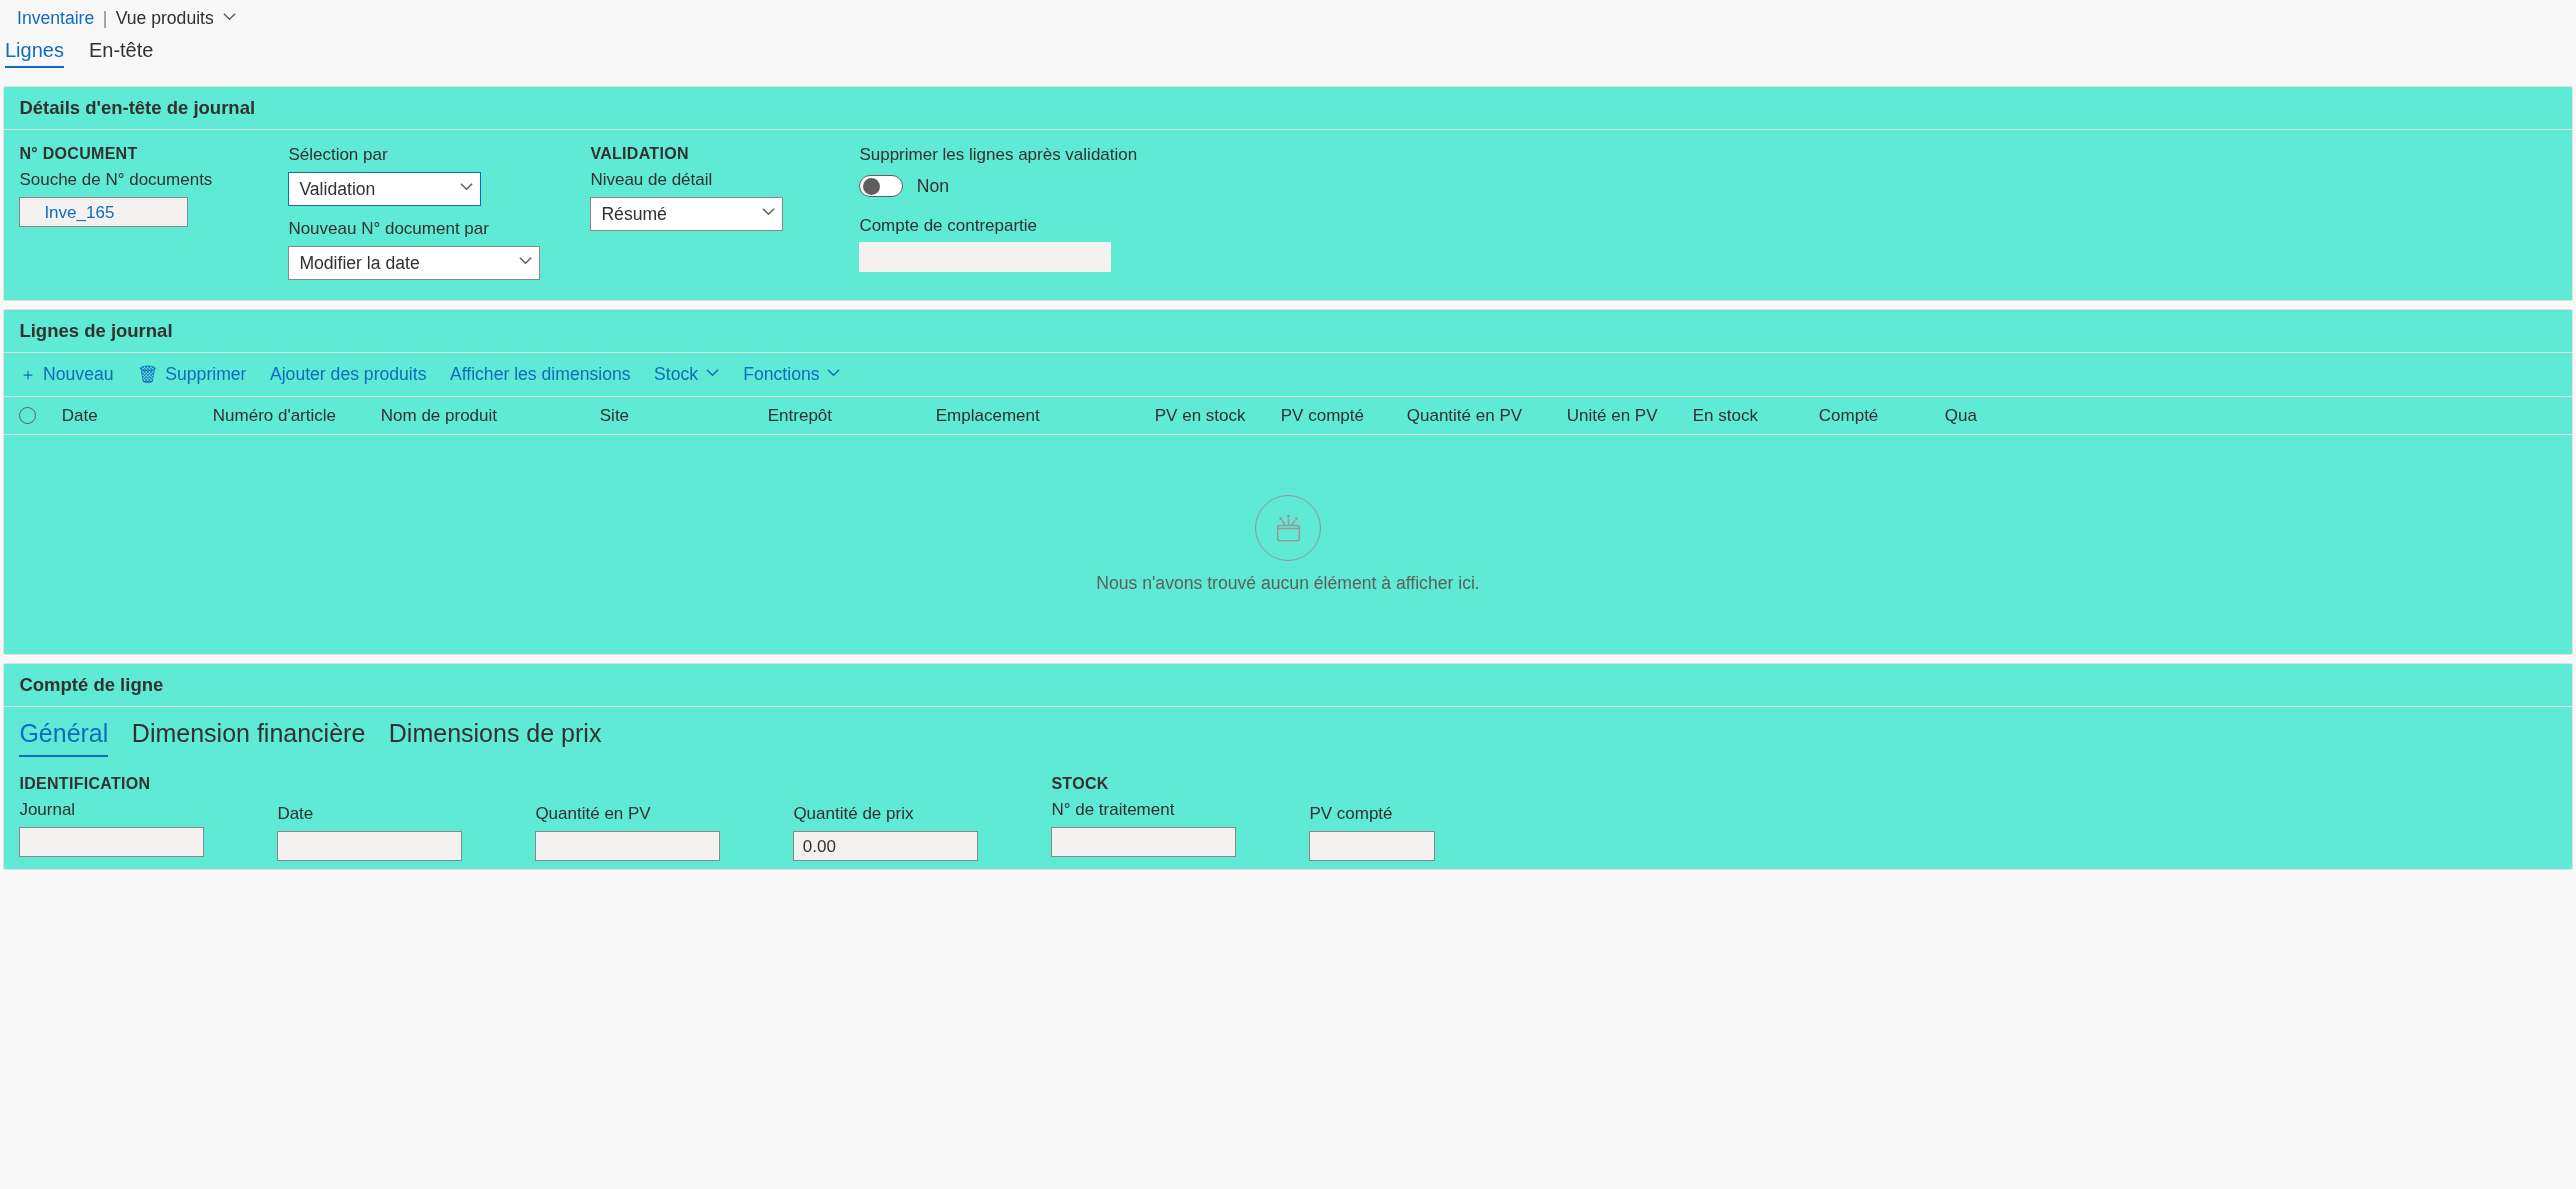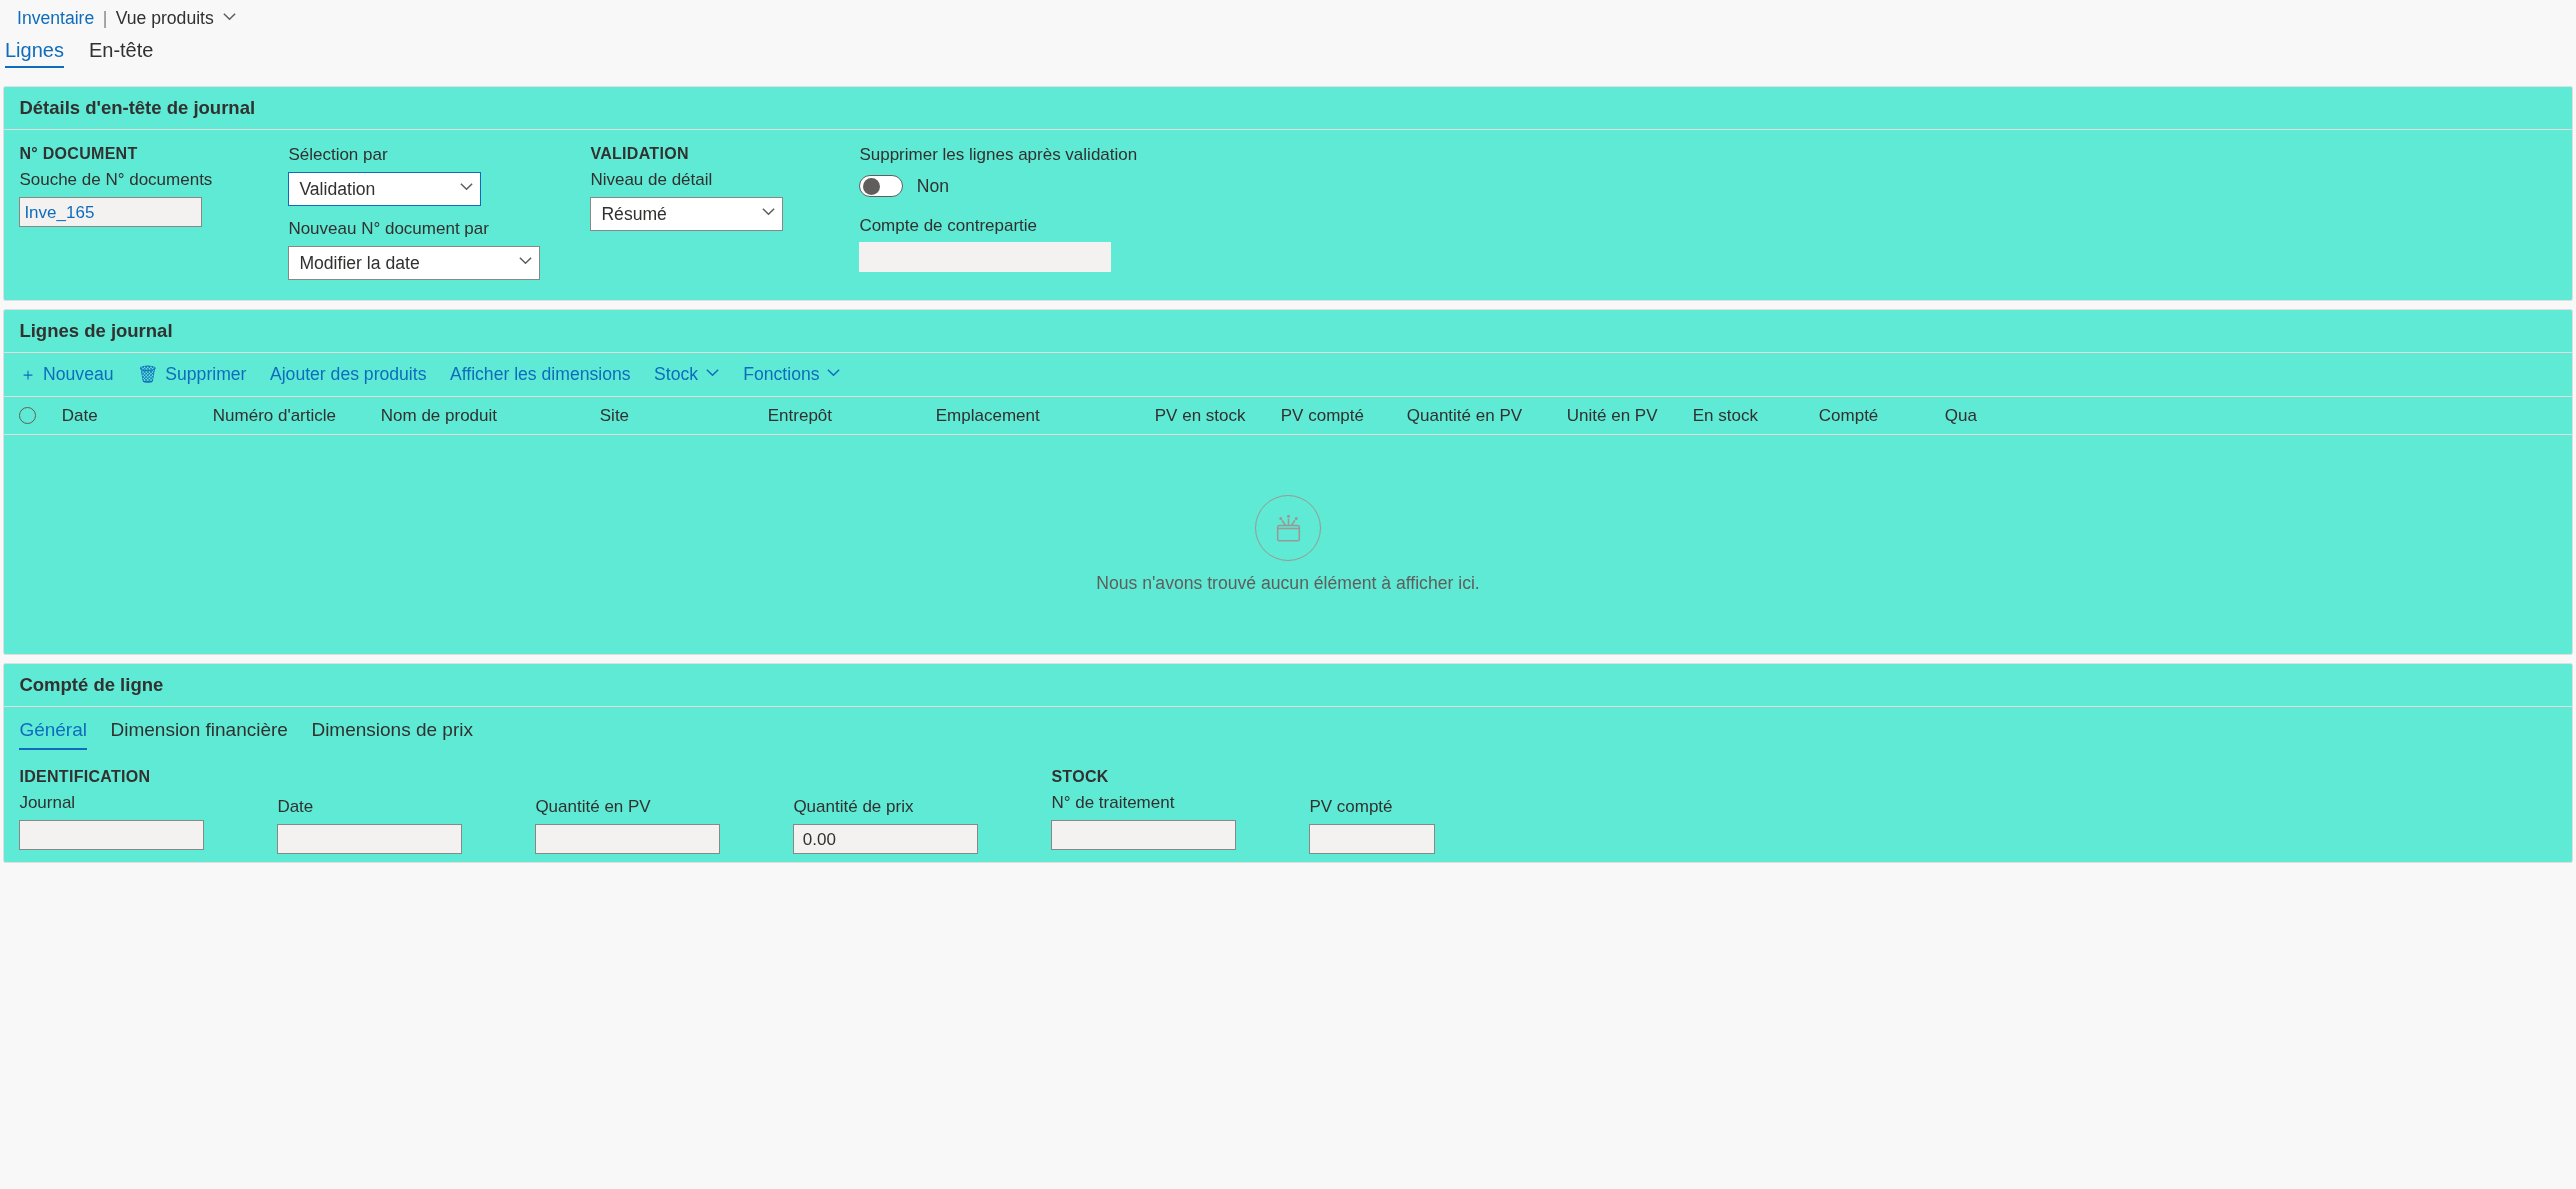--- a/index.html
+++ b/index.html
@@ -38,23 +38,23 @@
     border-bottom: 0.8px solid #e1dfdd;
   }
   .section-body { padding: 15px 15px 20px 15px; }
 
   
   .hdr-grid { display: flex; gap: 50px; }
   .col { display: flex; flex-direction: column; gap: 6.7px; min-width: 219px; }
   .group-label { font-size: 16px; font-weight: 700; text-transform: uppercase; letter-spacing: 0.3px; }
   .field-label { font-size: 17px; color: #323130; }
   .ro-input {
-    width: 183px; height: 30px; line-height: 29px;
+    width: 169px; height: 30px; line-height: 29px;
     border: 0.8px solid #8a8886; background: #f3f2f1; color: #0f6cbd;
-    padding: 0 4px; font-size: 17px;
+    padding: 0 24px; font-size: 17px;
   }
   .ro-blank {
     width: 252px; height: 30px;
     background: #f3f2f1; border: none;
   }
   .select {
     position: relative;
     height: 34px; line-height: 32px;
     border: 0.8px solid #8a8886; background: #fff;
     padding: 0 30px 0 10px; font-size: 17.6px;
@@ -104,21 +104,21 @@
     min-height: 219px; display: flex; flex-direction: column;
     align-items: center; justify-content: center; gap: 11.8px;
     color: #605e5c; font-size: 17.6px;
   }
   .empty-icon {
     width: 66px; height: 66px; border: 1.7px solid #9b9896; border-radius: 50%;
     display: flex; align-items: center; justify-content: center; color: #9b9896; font-size: 29px;
   }
 
   
-  .detail-tabs { display: flex; gap: 23.5px; padding: 11.8px 15px 0 15px; font-size: 19px; }
+  .detail-tabs { display: flex; gap: 23.5px; padding: 11.8px 15px 0 15px; font-size: 25px; }
   .detail-tab { cursor: pointer; padding-bottom: 6.7px; }
   .detail-tab.active { color: #0f6cbd; border-bottom: 2.5px solid #0f6cbd; }
 
   .detail-body { display: flex; gap: 56px; padding: 18.5px 15px 8.4px 15px; }
   .dcol { display: flex; flex-direction: column; gap: 6.7px; min-width: 202px; }
   .num-input {
     width: 185px; height: 30px; line-height: 29px;
     border: 0.8px solid #8a8886; background: #f3f2f1;
     text-align: left; padding: 0 8.4px; font-size: 17px;
   }

